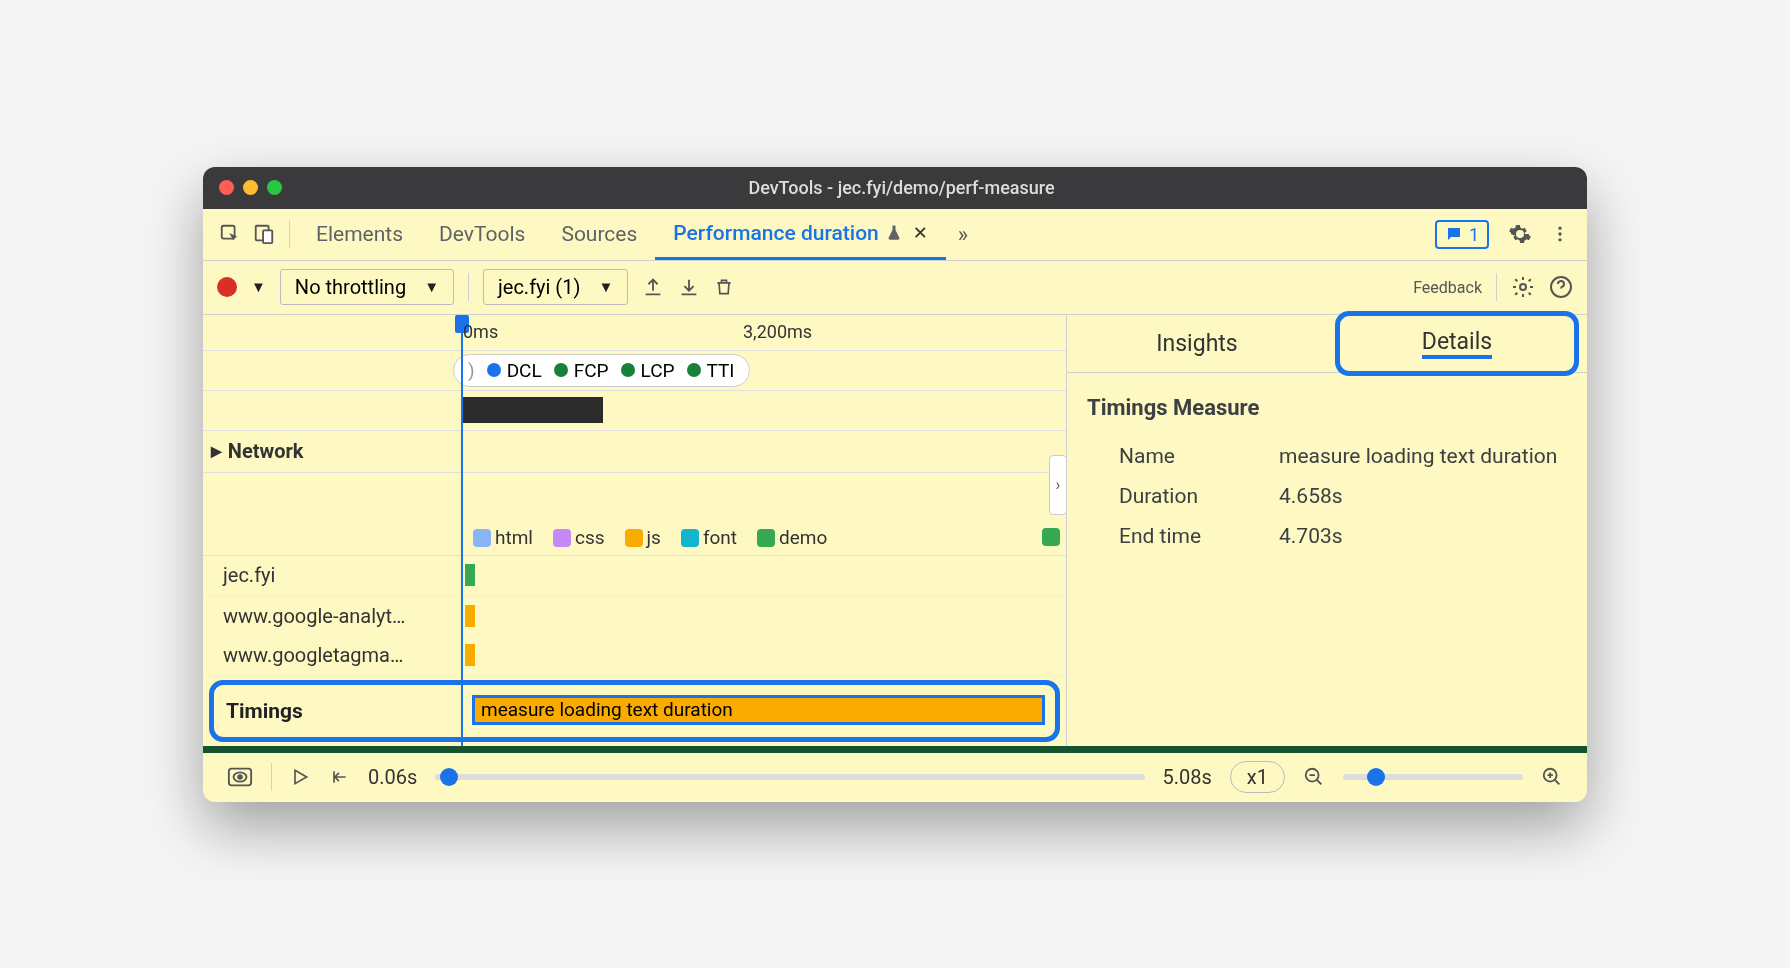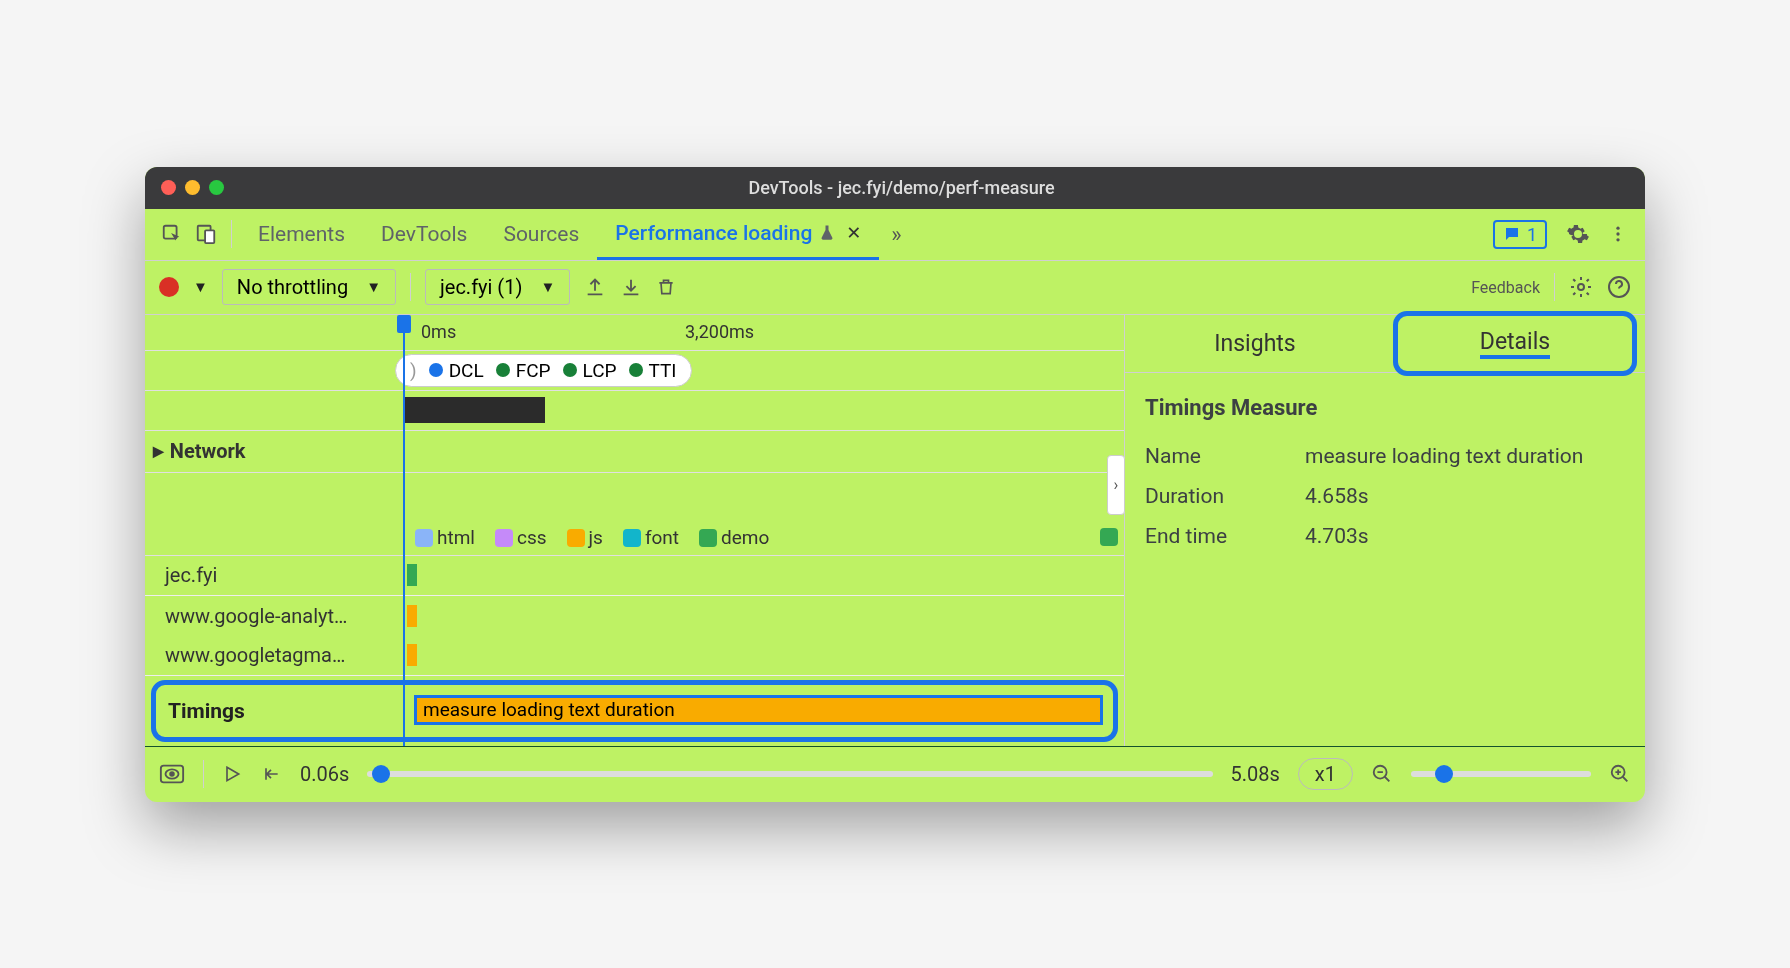--- a/index.html
+++ b/index.html
@@ -1,17 +1,17 @@
 <!DOCTYPE html>
 <html><head>
 <meta charset="utf-8">
 <style>
   * { box-sizing: border-box; margin: 0; padding: 0; font-family: -apple-system, BlinkMacSystemFont, "Segoe UI", Roboto, sans-serif; }
   body { background: #f5f5f5; display: flex; align-items: center; justify-content: center; min-height: 100vh; padding: 40px; }
-  .window { width: 1500px; background: #bef264; border-radius: 12px; overflow: hidden; box-shadow: 0 25px 60px rgba(0,0,0,0.35); }
+  .window { width: 1384px; background: #fef9c3; border-radius: 12px; overflow: hidden; box-shadow: 0 25px 60px rgba(0,0,0,0.35); }
   .titlebar { background: #3a3a3c; color: #ddd; height: 42px; display: flex; align-items: center; padding: 0 16px; font-size: 18px; }
   .traffic { display: flex; gap: 9px; }
   .dot { width: 15px; height: 15px; border-radius: 50%; }
   .dot.red { background: #ff5f57; }
   .dot.yellow { background: #febc2e; }
   .dot.green { background: #28c840; }
   .title-txt { flex:1; text-align:center; font-weight:500; padding-right: 50px; }
 
   .tabs { display: flex; align-items: center; border-bottom: 1px solid #d0d0d0; height: 52px; padding: 0 10px; font-size: 21px; color: #555; }
   .tabs .ic { width: 34px; display:flex; align-items:center; justify-content:center; color:#555; }
@@ -36,21 +36,21 @@
   .right { width:520px; display:flex; flex-direction:column; }
 
   
   .rtabs { display:flex; height:58px; border-bottom:1px solid #d0d0d0;justify-content:space-between; }
   .rtab { flex:1; display:flex; align-items:center; justify-content:center; font-size:23px; color:#333; cursor:pointer; position:relative; }
   .rtab.active span { border-bottom:4px solid #1a73e8; }
   .hl-box { border:5px solid #1a73e8; border-radius:14px; position:absolute; top:-4px; bottom:-4px; left:8px; right:8px; pointer-events:none; }
   .rtab.wrap { position:relative; }
   .section-title { font-size:22px; font-weight:700; color:#3c4043; padding:22px 20px 16px; }
   .kv { display:flex; padding:8px 20px; font-size:21px; color:#3c4043; }
-  .kv .k { width:160px; }
+  .kv .k { width:160px;margin-left:32px; }
   .kv .v { flex:1; }
 
   
   .ruler { display:flex; border-bottom:1px solid #e0e0e0; height:36px; position:relative; font-size:18px; color:#333; }
   .ruler .cell { position:absolute; top:6px; }
   .metrics-row { display:flex; align-items:center; gap:8px; height:40px; border-bottom:1px solid #e0e0e0; padding-left:250px; position:relative; }
   .pill { display:flex; align-items:center; gap:12px; background:#fff; border:1px solid #ccc; border-radius:20px; padding:4px 14px; font-size:19px; }
   .pill .d { width:14px; height:14px; border-radius:50%; }
   .prag-bar { height:40px; border-bottom:1px solid #e0e0e0; position:relative; }
   .prag-bar .bar { position:absolute; left:260px; top:6px; width:140px; height:26px; background:#2b2b2b; }
@@ -65,21 +65,21 @@
   .timings-wrap { position:relative; border:5px solid #1a73e8; border-radius:14px; margin:4px 6px; }
   .timings-row { display:flex; align-items:center; height:52px; font-size:21px; font-weight:700; color:#222; padding-left:12px; }
   .timing-bar { position:absolute; left:258px; right:10px; top:10px; height:30px; background:#f9ab00; border:3px solid #1a73e8; display:flex; align-items:center; padding-left:6px; font-size:19px; font-weight:400; color:#000; }
 
   .playhead { position:absolute; left:258px; top:0; bottom:0; width:2px; background:#1a73e8; pointer-events:none; }
   .play-area { position:relative; }
   .play-handle { position:absolute; left:252px; top:0; width:14px; height:18px; background:#1a73e8; border-radius:2px; }
 
   .collapse-handle { position:absolute; right:-1px; top:140px; width:18px; height:60px; border:1px solid #ccc; border-radius:4px; background:#fff; display:flex; align-items:center; justify-content:center; font-size:16px; color:#555; }
 
-  .footer { display:flex; align-items:center; height:56px; border-top:1px solid #14532d; padding:0 14px; gap:18px; font-size:20px; color:#333; }
+  .footer { display:flex; align-items:center; height:56px; border-top:7px solid #14532d; padding:0 24px; gap:18px; font-size:20px; color:#333; }
   .footer .slider { flex:1; height:6px; background:#ddd; border-radius:3px; position:relative; }
   .footer .slider .thumb { position:absolute; left:5px; top:-6px; width:18px; height:18px; border-radius:50%; background:#1a73e8; }
   .zoom-pill { border:1px solid #bbb; border-radius:18px; padding:3px 16px; }
   .zoom-slider { width:180px; height:6px; background:#ddd; border-radius:3px; position:relative; }
   .zoom-slider .thumb { position:absolute; left:24px; top:-6px; width:18px; height:18px; border-radius:50%; background:#1a73e8; }
 
   svg { display:block; }
 </style>
 </head>
 <body>
@@ -113,21 +113,21 @@
     <div class="tab">
         <span>Elements</span>
       </div>
     <div class="tab">
         <span>DevTools</span>
       </div>
     <div class="tab">
         <span>Sources</span>
       </div>
     <div class="tab active">
-      <span>Performance loading</span>
+      <span>Performance duration</span>
       <span>
         <svg width="18" height="18" viewBox="0 0 24 24" fill="#5f6368">
             <path d="M10 2h4v6l5 10a2 2 0 0 1-1.8 3H6.8A2 2 0 0 1 5 18l5-10V2z"></path>
           </svg>
       </span>
       <span class="x">✕</span>
     </div>
     <div class="ic" style="font-size:22px;">»</div>
     <div class="spacer"></div>
     <div class="msg-badge">
@@ -195,21 +195,21 @@
         </svg>
     </div>
   </div>
 
   <div class="body">
 
     <div class="left play-area">
       <div class="play-handle"></div>
 
       <div class="ruler">
-        <div class="cell" style="left:276px;">0ms</div>
+        <div class="cell" style="left:260px;">0ms</div>
         <div class="cell" style="left:540px;">3,200ms</div>
       </div>
 
       <div class="metrics-row">
         <div class="pill">
           <span style="color:#999;">)</span>
           <span><span class="d" style="background:#1a73e8;display:inline-block;margin-right:6px;"></span><span>DCL</span></span>
           <span><span class="d" style="background:#188038;display:inline-block;margin-right:6px;"></span><span>FCP</span></span>
           <span><span class="d" style="background:#188038;display:inline-block;margin-right:6px;"></span><span>LCP</span></span>
           <span><span class="d" style="background:#188038;display:inline-block;margin-right:6px;"></span><span>TTI</span></span>

